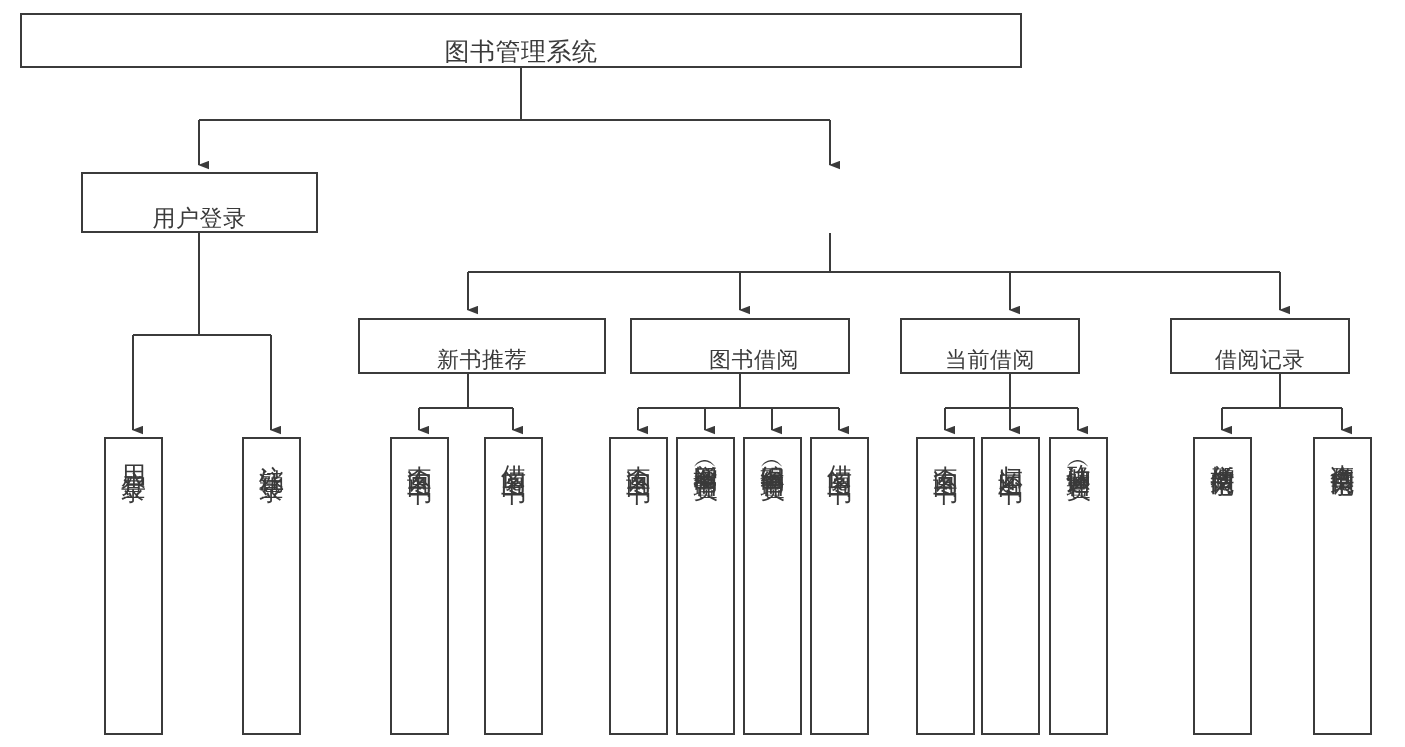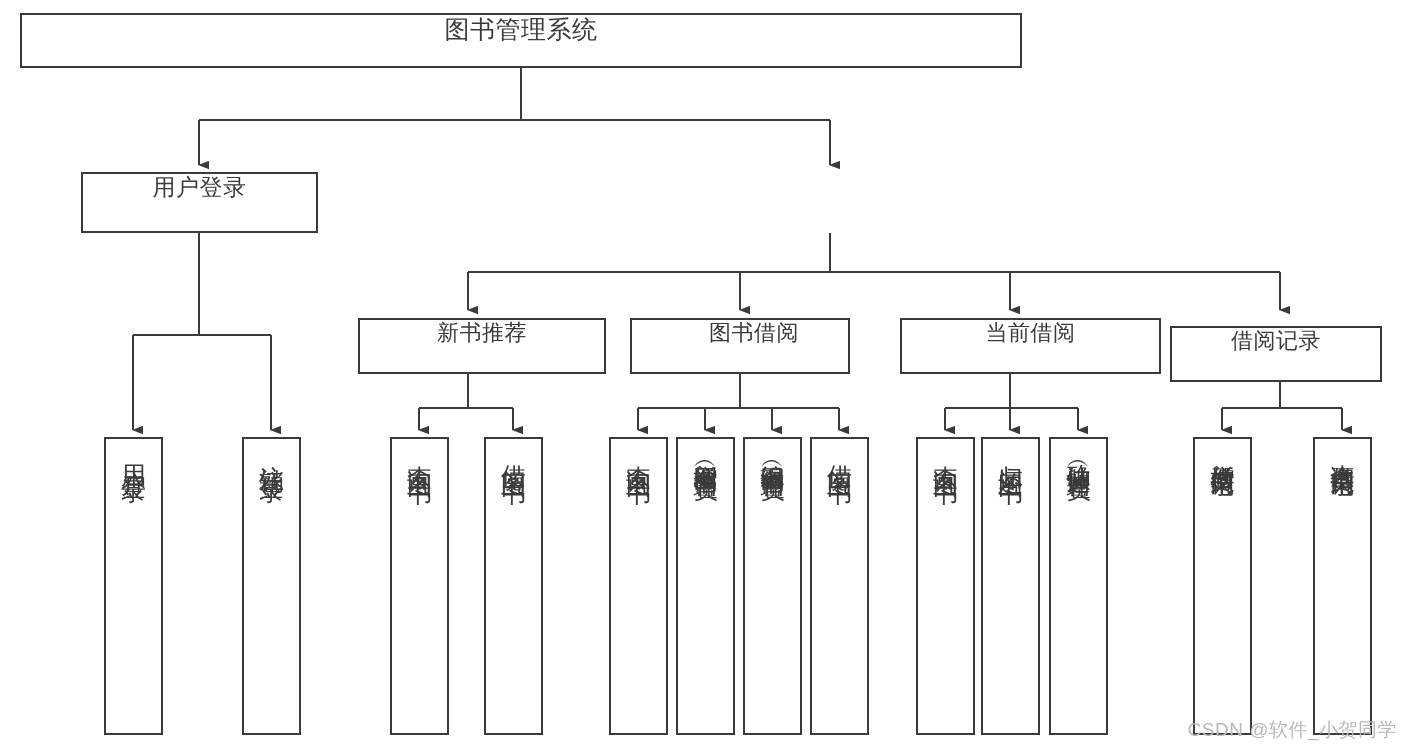--- a/index.html
+++ b/index.html
@@ -25,21 +25,21 @@
     width: 1405px;
     height: 747px;
     pointer-events: none;
   }
   .node {
     position: absolute;
     box-sizing: border-box;
     background: #ffffff;
     border: 2.5px solid #3b3b3b;
     display: flex;
-    align-items: flex-start;
+    align-items: flex-end;
     justify-content: center;
     color: #3a3a3a;
   }
   .node-label {
     color: #3a3a3a;
     letter-spacing: 0.5px;
     line-height: 1.15;
     white-space: nowrap;
   }
   .node.root .node-label {
@@ -146,25 +146,25 @@
 
 
   <div class="node level3" style="left:358px; top:318px; width:248px; height:56px;">
     <span class="node-label">新书推荐</span>
   </div>
 
   <div class="node level3" style="left:630px; top:318px; width:220px; height:56px;padding-left:28px;">
     <span class="node-label">图书借阅</span>
   </div>
 
-  <div class="node level3" style="left:900px; top:318px; width:261px; height:56px;">
+  <div class="node level3" style="left:900px; top:318px; width:180px; height:56px;">
     <span class="node-label">当前借阅</span>
   </div>
 
-  <div class="node level3" style="left:1170px; top:326px; width:212px; height:56px;">
+  <div class="node level3" style="left:1170px; top:318px; width:180px; height:56px;">
     <span class="node-label">借阅记录</span>
   </div>
 
   <div class="node leaf" style="left:104px; top:437px; width:59px; height:298px;">
     <span class="node-label">用户登录</span>
   </div>
 
   <div class="node leaf" style="left:242px; top:437px; width:59px; height:298px;">
     <span class="node-label">注销登录</span>
   </div>
@@ -206,15 +206,14 @@
   </div>
 
   <div class="node leaf tall" style="left:1193px; top:437px; width:59px; height:298px;">
     <span class="node-label">新增借阅记录</span>
   </div>
 
   <div class="node leaf tall" style="left:1313px; top:437px; width:59px; height:298px;">
     <span class="node-label">查询借阅记录</span>
   </div>
 
-  <div id="watermark">CSDN @软件_小贺同学</div>
 
 </div>
 
 </body></html>

